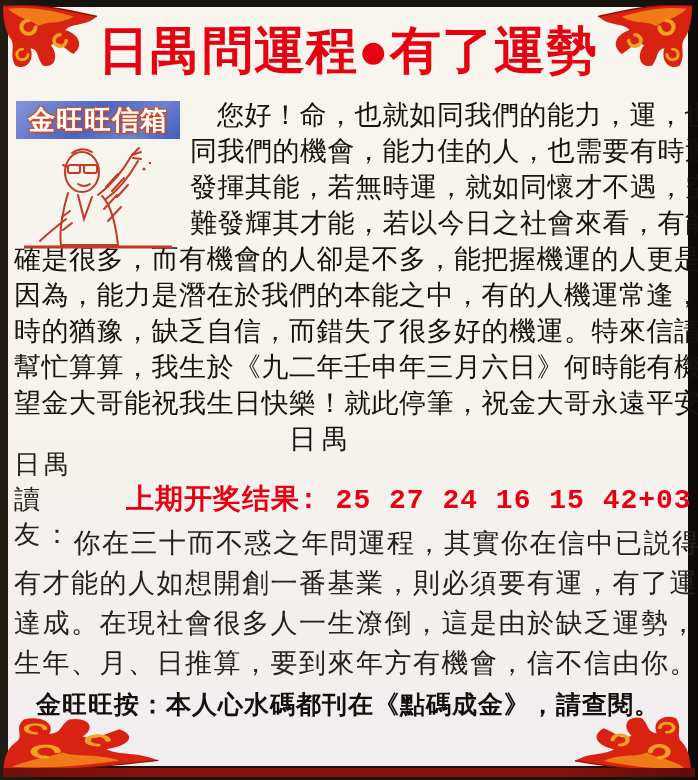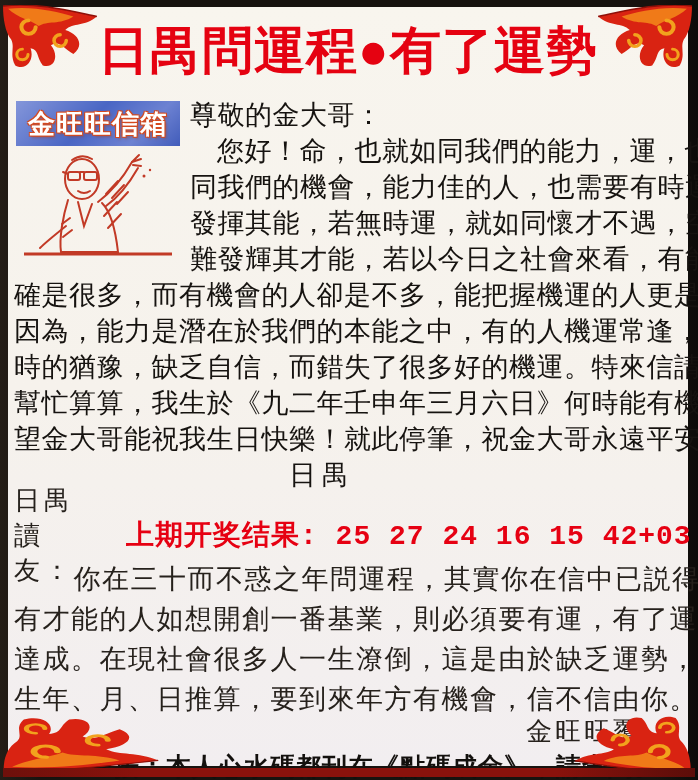--- a/index.html
+++ b/index.html
@@ -21,21 +21,21 @@
     font-size:51px; font-weight:bold; color:#e50211; letter-spacing:1px;
     white-space:nowrap;
   }
   .letter {
     position:relative; margin:11px 6px 0; font-size:27px; line-height:36px;
     color:#161310; letter-spacing:0.5px;
   }
   .letter .row { white-space:nowrap; }
   .mailbox { position:absolute; left:2px; top:4px; width:164px; }
   .mb-label {
-    height:45px; display:flex; align-items:center; justify-content:center;
+    height:38px; display:flex; align-items:center; justify-content:center;
     background:linear-gradient(135deg,#8496da 0%,#4a66c4 45%,#6d82d2 75%,#415cba 100%);
     color:#ffffff; font-weight:bold; font-size:27px; letter-spacing:1px;
     font-family:"Liberation Sans","DejaVu Sans",sans-serif;
     text-shadow:1px 1px 0 #d4491f,-1px -1px 0 #d4491f,1px -1px 0 #d4491f,-1px 1px 0 #d4491f,2px 2px 3px rgba(170,60,20,.55);
   }
   .mb-art { height:118px; background:transparent; }
   .mb-art svg { display:block; }
   .narrow { margin-left:176px; }
   .indent1 { text-indent:1em; }
   .sig-letter { text-align:center; padding-right:52px; letter-spacing:6px; }
@@ -106,21 +106,20 @@
               <path d="M52,72 l-8,6 M54,84 l-9,7"></path>
             </g>
             <path d="M6,108 L154,108" stroke="#c23a26" stroke-width="3" fill="none"></path>
             <circle cx="126" cy="30" r="1.5" fill="#c23a26"></circle>
             <circle cx="132" cy="24" r="1.2" fill="#c23a26"></circle>
           </svg>
         </div>
       </div>
 
       <div class="narrow">
-        <div class="row">尊敬的金大哥：</div>
         <div class="row indent1">您好！命，也就如同我們的能力，運，也就如</div>
         <div class="row">同我們的機會，能力佳的人，也需要有時運，方能</div>
         <div class="row">發揮其能，若無時運，就如同懷才不遇，空富才華，</div>
         <div class="row">難發輝其才能，若以今日之社會來看，有能力的人</div>
       </div>
       <div class="wide">
         <div class="row">確是很多，而有機會的人卻是不多，能把握機運的人更是不多，</div>
         <div class="row">因為，能力是潛在於我們的本能之中，有的人機運常逢，但因一</div>
         <div class="row">時的猶豫，缺乏自信，而錯失了很多好的機運。特來信請金大哥</div>
         <div class="row">幫忙算算，我生於《九二年壬申年三月六日》何時能有機運，希</div>
@@ -132,21 +131,20 @@
     <div class="reply-head">
       <span class="addressee">日禺讀友：</span>
       <span class="lottery">上期开奖结果: 25 27 24 16 15 42+03</span>
     </div>
 
     <div class="reply-lines">
       <div class="row indent2">你在三十而不惑之年問運程，其實你在信中已説得很清楚，</div>
       <div class="row">有才能的人如想開創一番基業，則必須要有運，有了運勢，方可</div>
       <div class="row">達成。在現社會很多人一生潦倒，這是由於缺乏運勢，依你的出</div>
       <div class="row">生年、月、日推算，要到來年方有機會，信不信由你。</div>
-      <div class="sig-reply">金旺旺覆</div>
     </div>
 
     <div class="footer-note">金旺旺按：本人心水碼都刊在《點碼成金》，請查閱。</div>
   </div>
 
   <svg class="orn orn-tl" viewBox="0 0 100 100" preserveAspectRatio="none">
       <use href="#corner"></use>
     </svg>
   <svg class="orn orn-tr" viewBox="0 0 100 100" preserveAspectRatio="none">
       <use href="#corner"></use>

